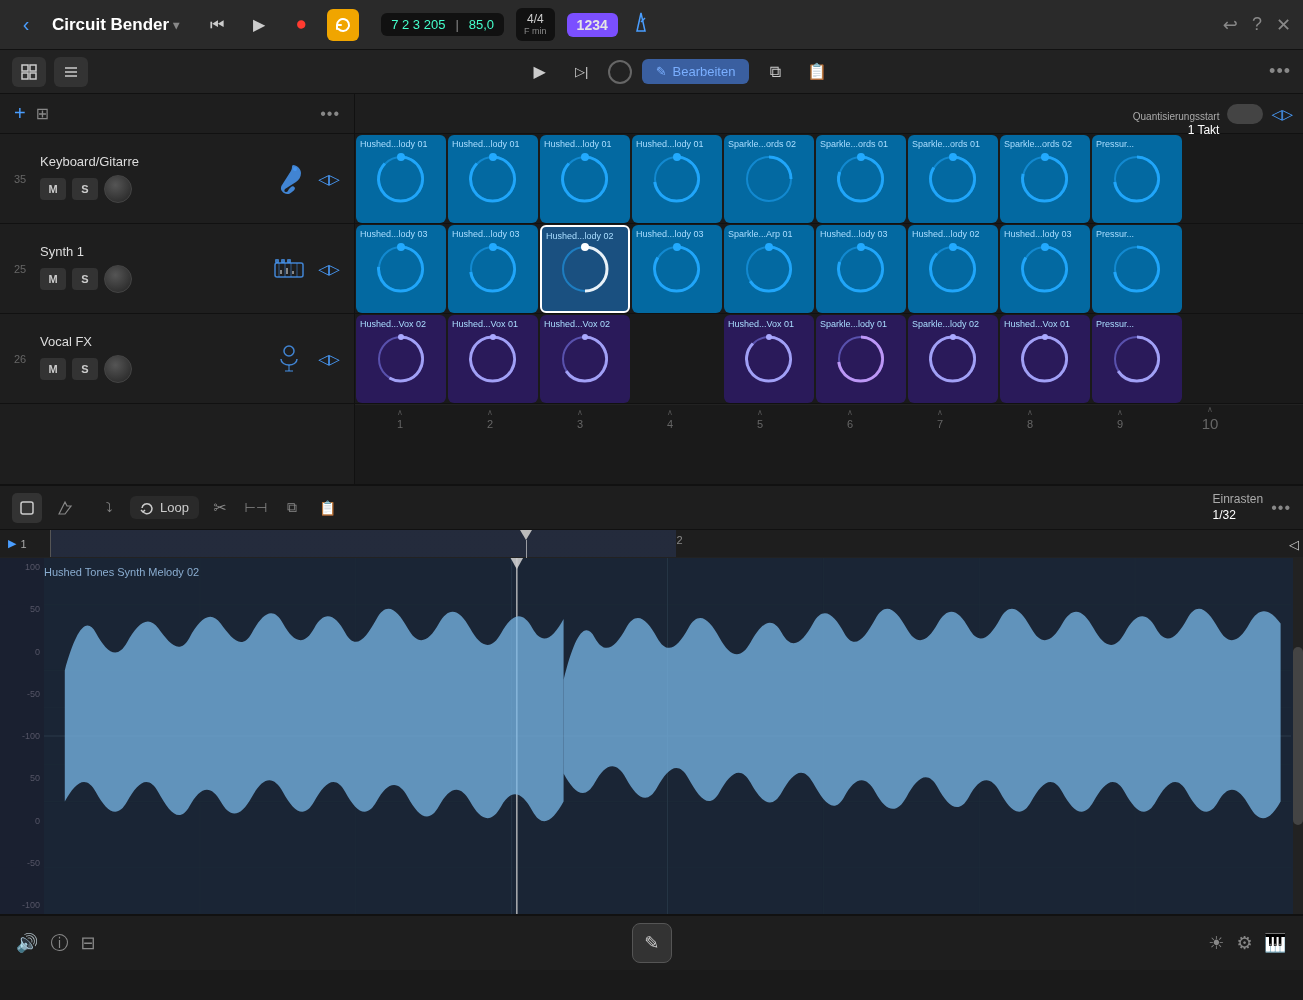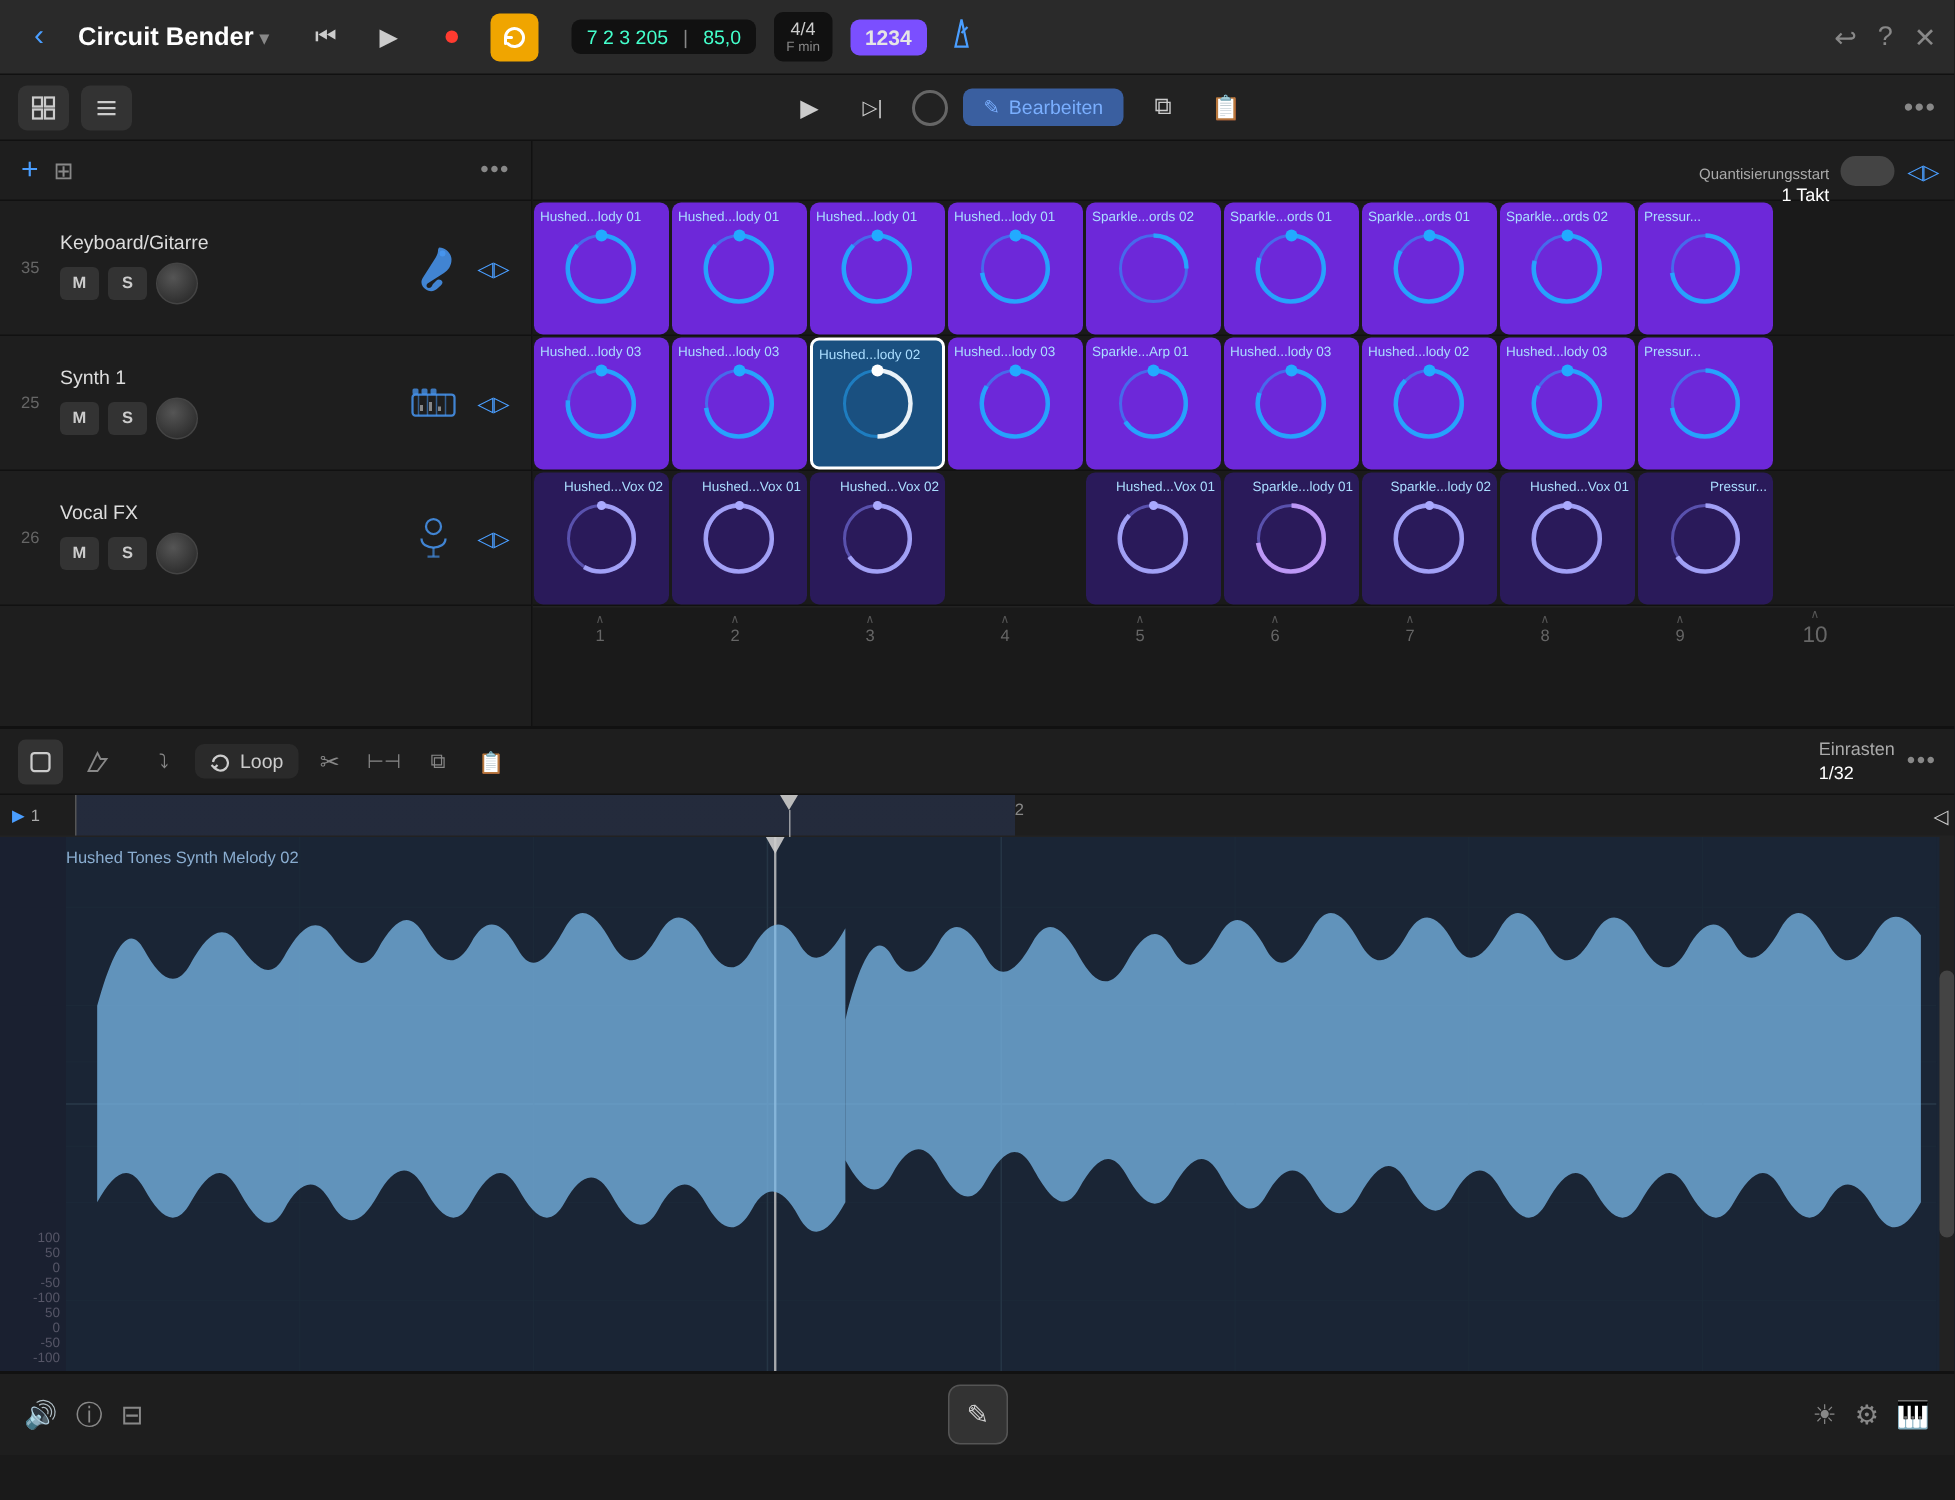--- a/index.html
+++ b/index.html
@@ -54,21 +54,21 @@
     .track-area { flex: 1; overflow: hidden; position: relative; }
     .quantize-bar { height: 40px; background: #1e1e1e; display: flex; align-items: center; justify-content: flex-end; padding: 0 10px; gap: 8px; border-bottom: 1px solid #111; font-size: 11px; color: #aaa; }
     .quantize-label { text-align: right; line-height: 1.3; }
     .quantize-value { color: #fff; font-size: 12px; }
     .quantize-toggle { width: 36px; height: 20px; background: #444; border-radius: 10px; cursor: pointer; }
     .pan-icon { color: #4a9eff; font-size: 14px; cursor: pointer; }
 
     .tracks-grid { overflow-x: auto; overflow-y: hidden; }
     .track-row { height: 90px; display: flex; border-bottom: 1px solid #111; position: relative; }
     .track-cell { width: 90px; min-width: 90px; height: 88px; margin: 1px; border-radius: 6px; position: relative; display: flex; flex-direction: column; align-items: center; justify-content: center; cursor: pointer; overflow: hidden; }
-    .cell-teal { background: #6d28d9; }
+    .cell-teal { background: #0369a1; }
     .cell-purple { background: #2a1a5a; }
     .cell-selected { border: 2px solid #fff; }
     .cell-label { position: absolute; top: 4px; left: 4px; right: 4px; font-size: 9px; color: #adf; white-space: nowrap; overflow: hidden; text-overflow: ellipsis; }
 
     .ring-svg { width: 56px; height: 56px; }
 
     .track-numbers-row { height: 28px; display: flex; background: #1a1a1a; border-top: 1px solid #222; }
     .track-num-cell { width: 90px; min-width: 90px; display: flex; flex-direction: column; align-items: center; justify-content: center; font-size: 10px; color: #666; gap: 1px; }
     .track-num-arrow { font-size: 8px; color: #555; }
 
@@ -400,21 +400,21 @@
         <div class="track-cell cell-teal">
           <div class="cell-label">Pressur...</div>
           <svg class="ring-svg" viewBox="0 0 56 56">
               <circle cx="28" cy="28" r="22" fill="none" stroke="#2af" stroke-width="2" opacity="0.5"></circle>
               <path d="M28 6 A22 22 0 1 1 27 6" fill="none" stroke="#2af" stroke-width="3" stroke-dasharray="100 40" opacity="0.9"></path>
             </svg>
         </div>
         <div class="track-cell" style="background:transparent;"></div>
       </div>
 
-      <div class="track-row" style="height:90px;text-align:right;">
+      <div class="track-row" style="height:90px;">
         <div class="track-cell cell-purple">
           <div class="cell-label">Hushed...Vox 02</div>
           <svg class="ring-svg" viewBox="0 0 56 56">
               <circle cx="28" cy="28" r="22" fill="none" stroke="#88f" stroke-width="2" opacity="0.5"></circle>
               <path d="M28 6 A22 22 0 1 1 27 6" fill="none" stroke="#aaf" stroke-width="3" stroke-dasharray="80 60" opacity="0.9"></path>
               <circle cx="28" cy="6" r="3" fill="#aaf"></circle>
             </svg>
         </div>
         <div class="track-cell cell-purple">
           <div class="cell-label">Hushed...Vox 01</div>
@@ -568,21 +568,21 @@
       <div style="position:absolute;left:38%;top:0;bottom:0;">
         <div style="width:0;height:0;border-left:6px solid transparent;border-right:6px solid transparent;border-top:10px solid #bbb;transform:translateX(-6px);"></div>
         <div style="position:absolute;top:10px;left:-0.5px;width:1px;bottom:-100px;background:#ccc;opacity:0.7;"></div>
       </div>
       <div style="position:absolute;left:50%;top:4px;font-size:11px;color:#888;">2</div>
       <div style="position:absolute;right:4px;top:50%;transform:translateY(-50%);color:#ccc;font-size:13px;">◁</div>
     </div>
   </div>
 
   <div class="waveform-container">
-    <div style="position:absolute;left:0;top:0;bottom:0;width:44px;display:flex;flex-direction:column;justify-content:flex-end;padding:4px 0;z-index:2;background:#1a2030;">
+    <div style="position:absolute;left:0;top:0;bottom:0;width:44px;display:flex;flex-direction:column;justify-content:space-between;padding:4px 0;z-index:2;background:#1a2030;">
       <div style="font-size:9px;color:#556;text-align:right;padding-right:4px;">100</div>
       <div style="font-size:9px;color:#556;text-align:right;padding-right:4px;">50</div>
       <div style="font-size:9px;color:#556;text-align:right;padding-right:4px;">0</div>
       <div style="font-size:9px;color:#556;text-align:right;padding-right:4px;">-50</div>
       <div style="font-size:9px;color:#556;text-align:right;padding-right:4px;">-100</div>
       <div style="font-size:9px;color:#556;text-align:right;padding-right:4px;">50</div>
       <div style="font-size:9px;color:#556;text-align:right;padding-right:4px;">0</div>
       <div style="font-size:9px;color:#556;text-align:right;padding-right:4px;">-50</div>
       <div style="font-size:9px;color:#556;text-align:right;padding-right:4px;">-100</div>
     </div>

